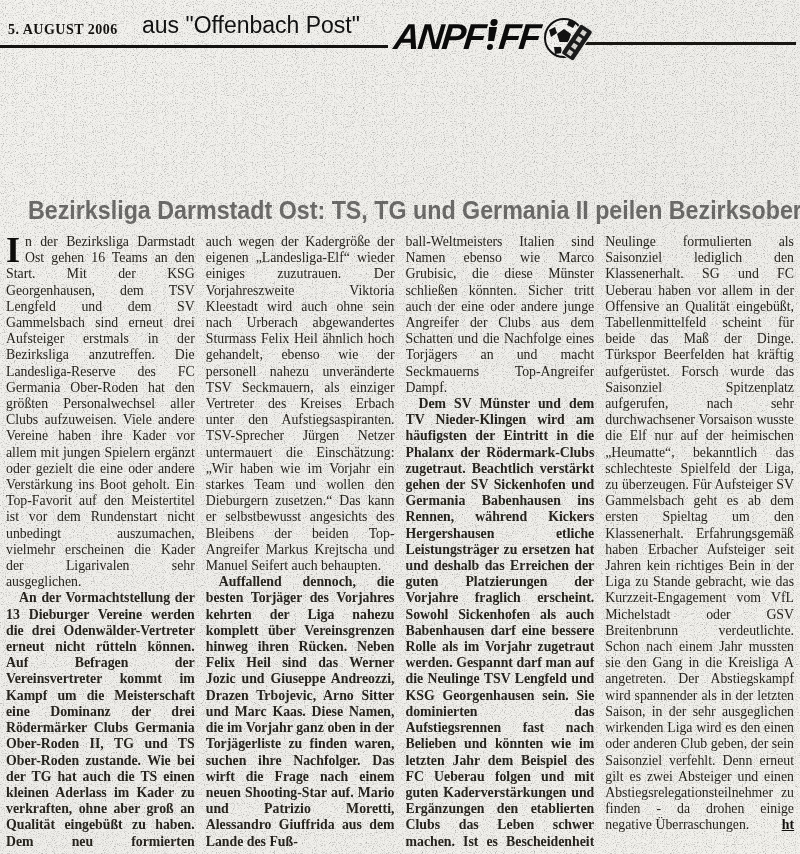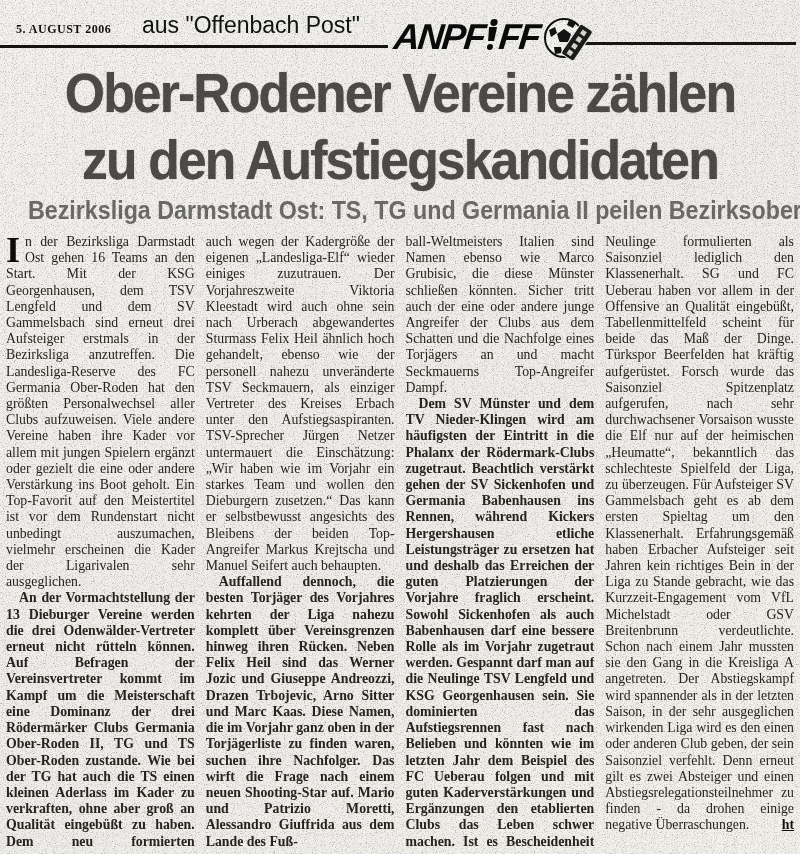--- a/index.html
+++ b/index.html
@@ -10,21 +10,21 @@
     overflow:hidden;
     font-family:"Liberation Serif", serif;
     color:#26231f;
   }
   .noise{position:absolute;inset:0;pointer-events:none;z-index:50;}
   
   .header{position:absolute;top:0;left:0;width:800px;height:62px;z-index:5;}
   .date{
     position:absolute;left:8px;top:22px;
     font-family:"Liberation Serif",serif;font-weight:bold;
-    font-size:12px;letter-spacing:.5px;color:#151310;white-space:nowrap;margin-left:8px;
+    font-size:14px;letter-spacing:.5px;color:#151310;white-space:nowrap;
   }
   .source{
     position:absolute;left:142px;top:12px;
     font-family:"Liberation Sans",sans-serif;font-size:23px;color:#121212;
     white-space:nowrap;
   }
   .rule-left{position:absolute;left:0;top:45px;width:388px;height:3px;background:#161412;}
   .rule-right{position:absolute;left:579px;top:42px;width:217px;height:2.5px;background:#1a1814;}
   .logo{
     position:absolute;left:394px;top:10px;display:flex;align-items:center;
@@ -106,24 +106,20 @@
             <rect x="31" y="12" width="5" height="5" fill="#d9d7d2"></rect>
             <rect x="31" y="20" width="5" height="5" fill="#d9d7d2"></rect>
             <rect x="31" y="28" width="5" height="5" fill="#d9d7d2"></rect>
             <rect x="31" y="36" width="5" height="5" fill="#d9d7d2"></rect>
           </g>
         </svg>
       </span>
     </div>
   </div>
 
-  <div class="headline">
-    <div class="hl-line">Ober-Rodener Vereine zählen</div>
-    <div class="hl-line">zu den Aufstiegskandidaten</div>
-  </div>
   <div class="subheadline">Bezirksliga Darmstadt Ost: TS, TG und Germania II peilen Bezirksoberliga an</div>
 
   <div class="cols">
 
     <div class="col">
       <p><span class="dropcap">I</span><span>n der Bezirksliga Darmstadt Ost gehen 16 Teams an den Start. Mit der KSG Georgenhausen, dem TSV Lengfeld und dem SV Gammelsbach sind erneut drei Aufsteiger erstmals in der Bezirksliga anzutreffen. Die Landesliga-Reserve des FC Germania Ober-Roden hat den größten Personalwechsel aller Clubs aufzuweisen. Viele andere Vereine haben ihre Kader vor allem mit jungen Spielern ergänzt oder gezielt die eine oder andere Verstärkung ins Boot geholt. Ein Top-Favorit auf den Meistertitel ist vor dem Rundenstart nicht unbedingt auszumachen, vielmehr erscheinen die Kader der Ligarivalen sehr ausgeglichen.</span></p>
       <p class="indent">An der Vormachtstellung der 13 Dieburger Vereine werden die drei Odenwälder-Vertreter erneut nicht rütteln können. Auf Befragen der Vereinsvertreter kommt im Kampf um die Meisterschaft eine Dominanz der drei Rödermärker Clubs Germania Ober-Roden II, TG und TS Ober-Roden zustande. Wie bei der TG hat auch die TS einen kleinen Aderlass im Kader zu verkraften, ohne aber groß an Qualität eingebüßt zu haben. Dem neu formierten Bezirksoberliga-Absteiger FC Germania II ist dank oder</p>
     </div>
 
     <div class="col">

